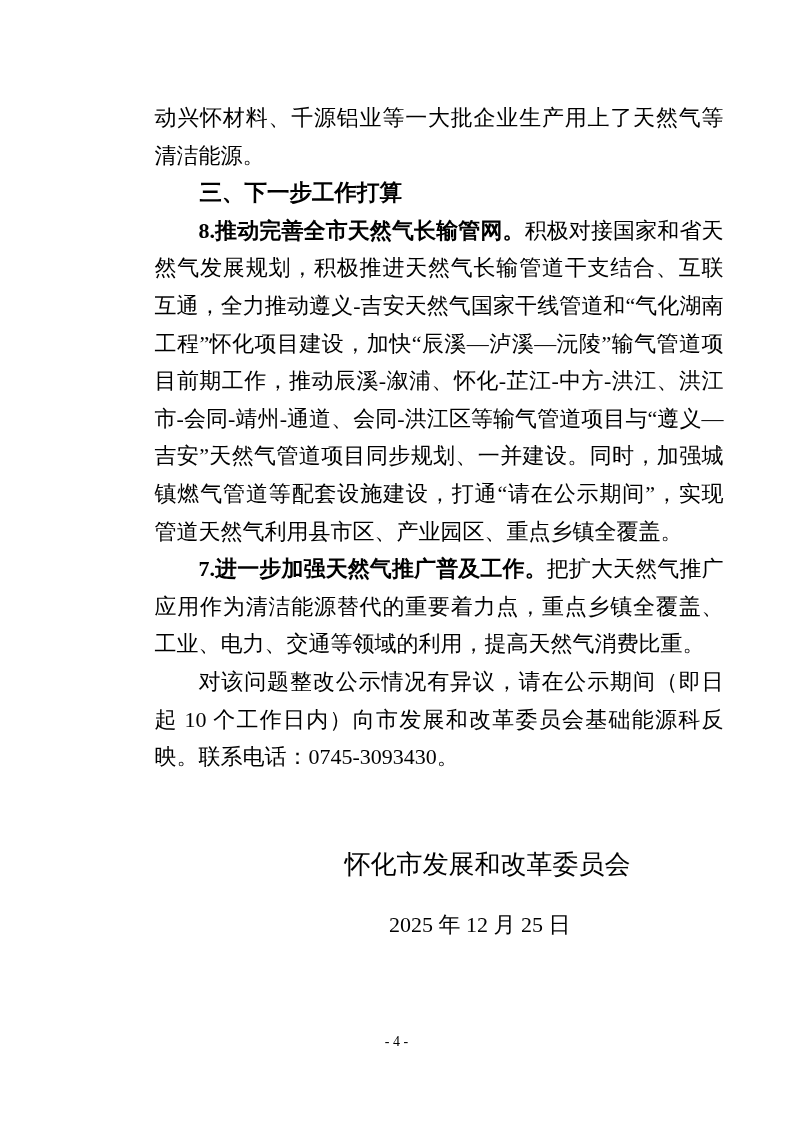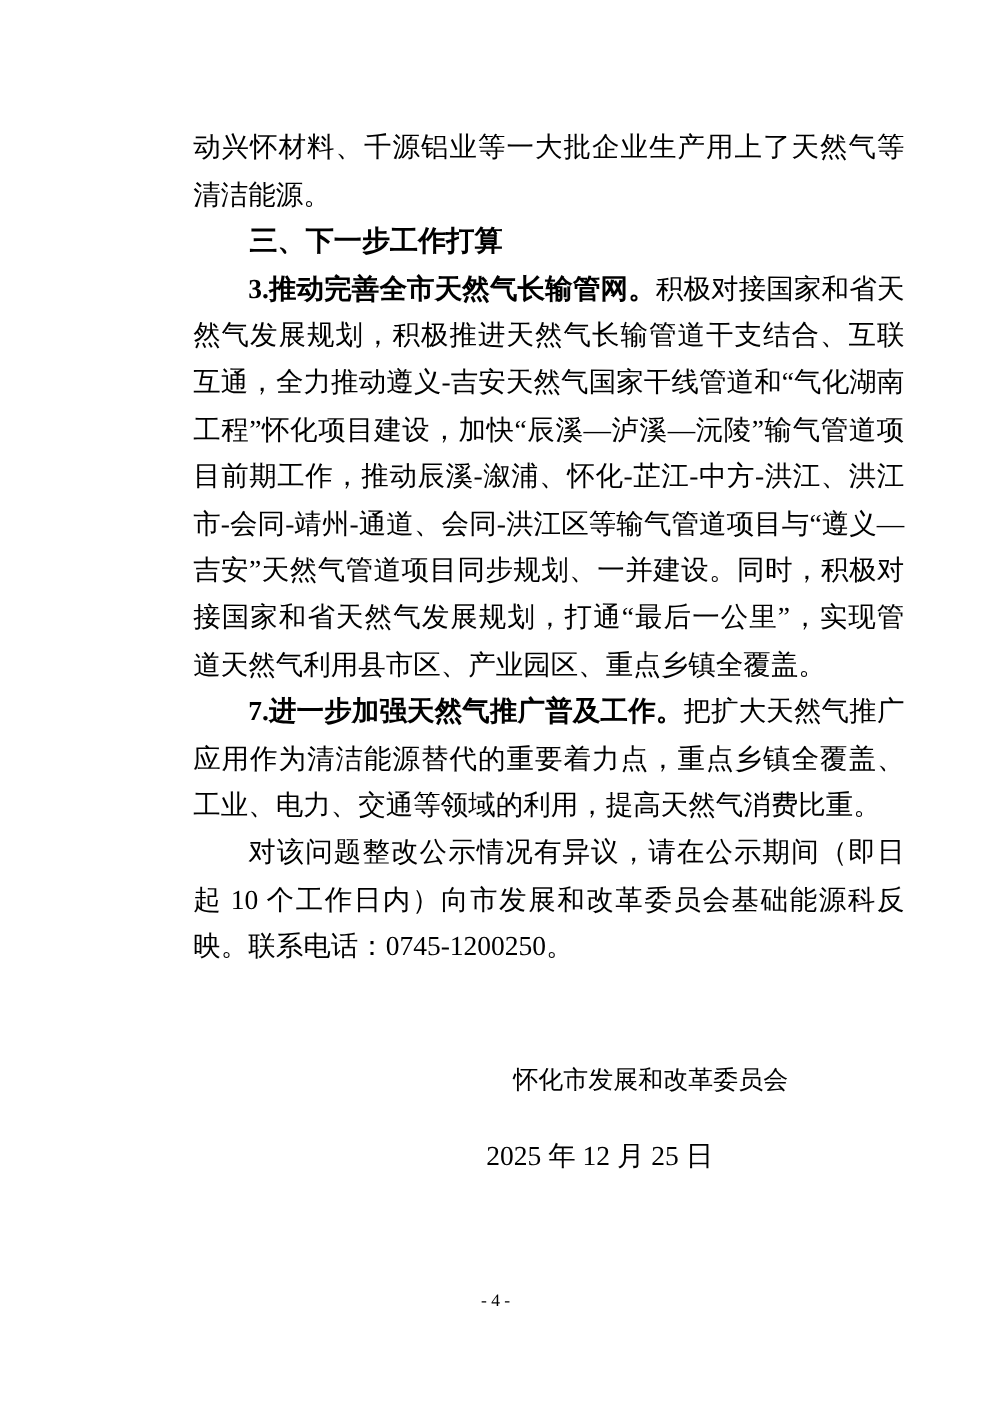--- a/index.html
+++ b/index.html
@@ -42,21 +42,21 @@
     font-size: 22.5px;
     line-height: 37.6px;
   }
   .lead {
     font-weight: bold;
   }
   .signature {
     position: absolute;
     top: 846px;
     right: 116px;
-    font-size: 20px;
+    font-size: 26px;
     line-height: 37.6px;
     text-align: right;
   }
   .date {
     position: absolute;
     top: 906px;
     right: 176px;
     font-size: 22px;
     line-height: 37.6px;
     text-align: left;
@@ -75,25 +75,25 @@
 <body>
 
 <div class="page">
 
   <div class="content">
 
     <p class="no-indent">动兴怀材料、千源铝业等一大批企业生产用上了天然气等清洁能源。</p>
 
     <p class="section-heading">三、下一步工作打算</p>
 
-    <p><span class="lead">3.推动完善全市天然气长输管网。</span><span>积极对接国家和省天然气发展规划，积极推进天然气长输管道干支结合、互联互通，全力推动遵义-吉安天然气国家干线管道和“气化湖南工程”怀化项目建设，加快“辰溪—泸溪—沅陵”输气管道项目前期工作，推动辰溪-溆浦、怀化-芷江-中方-洪江、洪江市-会同-靖州-通道、会同-洪江区等输气管道项目与“遵义—吉安”天然气管道项目同步规划、一并建设。同时，积极对接国家和省天然气发展规划，打通“最后一公里”，实现管道天然气利用县市区、产业园区、重点乡镇全覆盖。</span></p>
+    <p><span class="lead">8.推动完善全市天然气长输管网。</span><span>积极对接国家和省天然气发展规划，积极推进天然气长输管道干支结合、互联互通，全力推动遵义-吉安天然气国家干线管道和“气化湖南工程”怀化项目建设，加快“辰溪—泸溪—沅陵”输气管道项目前期工作，推动辰溪-溆浦、怀化-芷江-中方-洪江、洪江市-会同-靖州-通道、会同-洪江区等输气管道项目与“遵义—吉安”天然气管道项目同步规划、一并建设。同时，加强城镇燃气管道等配套设施建设，打通“请在公示期间”，实现管道天然气利用县市区、产业园区、重点乡镇全覆盖。</span></p>
 
     <p><span class="lead">7.进一步加强天然气推广普及工作。</span><span>把扩大天然气推广应用作为清洁能源替代的重要着力点，重点乡镇全覆盖、工业、电力、交通等领域的利用，提高天然气消费比重。</span></p>
 
-    <p>对该问题整改公示情况有异议，请在公示期间（即日起 10 个工作日内）向市发展和改革委员会基础能源科反映。联系电话：0745-1200250。</p>
+    <p>对该问题整改公示情况有异议，请在公示期间（即日起 10 个工作日内）向市发展和改革委员会基础能源科反映。联系电话：0745-3093430。</p>
 
   </div>
 
   <div class="signature">怀化市发展和改革委员会</div>
 
   <div class="date">2025 年 12 月 25 日</div>
 
   <div class="footer">- 4 -</div>
 
 </div>

